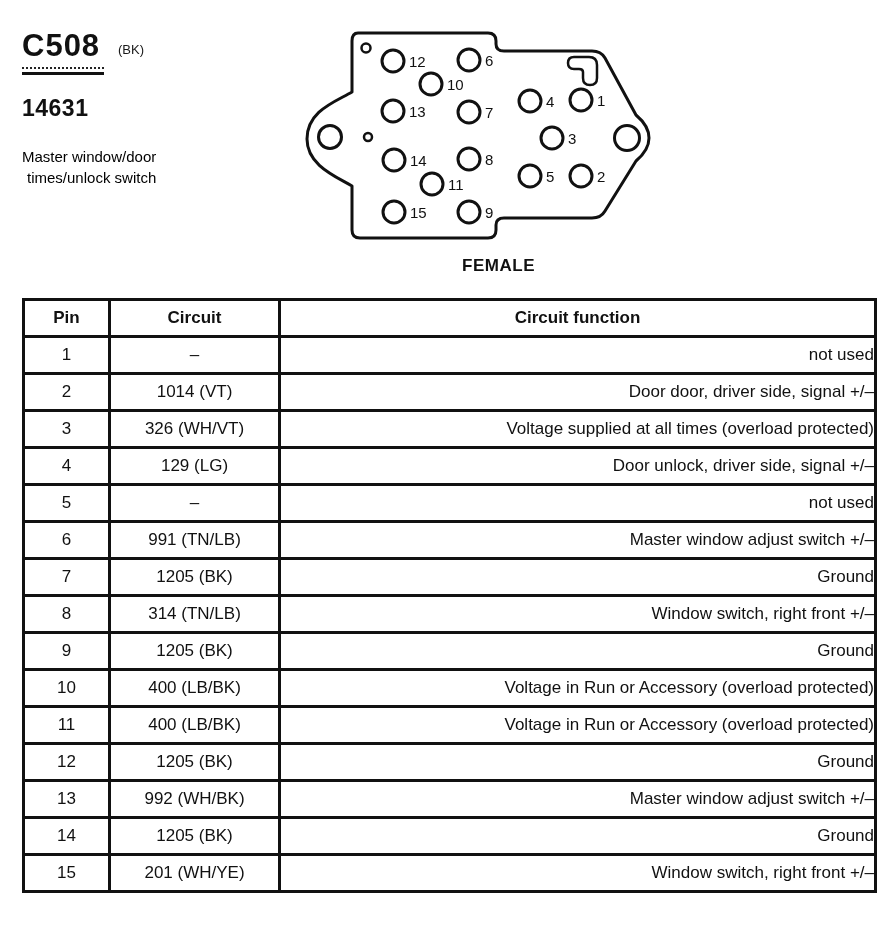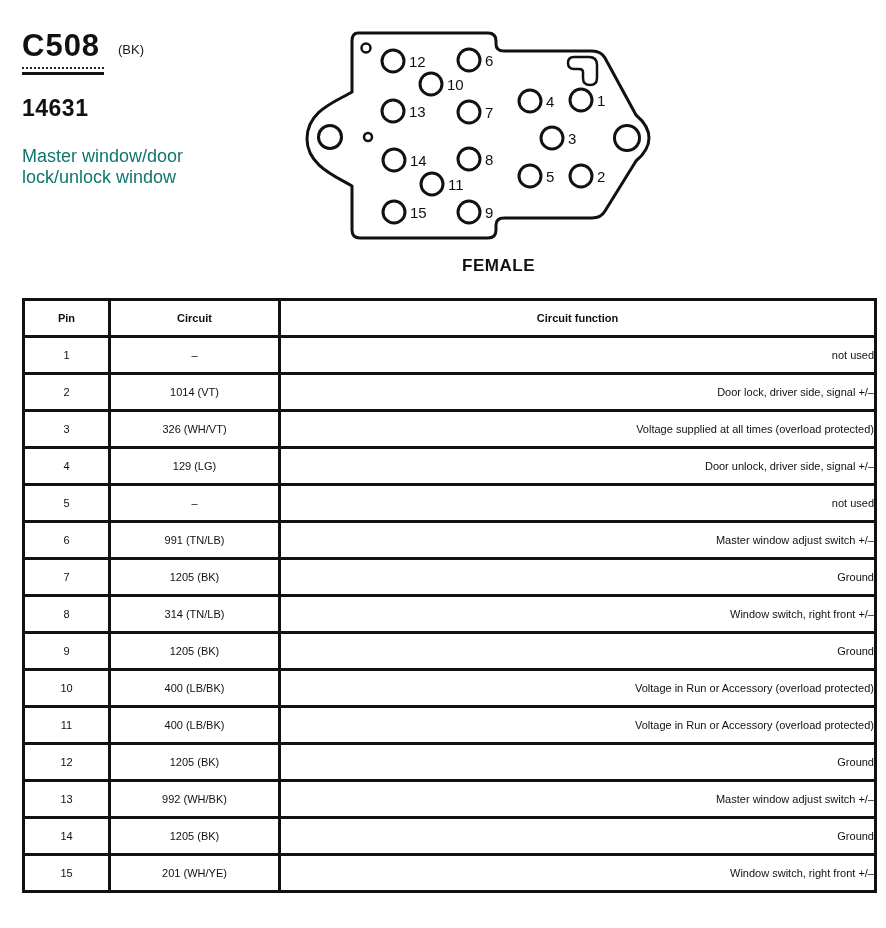--- a/index.html
+++ b/index.html
@@ -13,57 +13,57 @@
   
   .connector-id{
     left:22px;top:28px;font-size:31px;font-weight:bold;letter-spacing:1px;
   }
   .connector-id-underline{
     left:22px;top:67px;width:82px;height:3px;
     border-top:2px dotted #222;border-bottom:3px solid #111;
   }
   .connector-color{left:118px;top:42px;font-size:13px;color:#1a1a1a;text-align:center;}
   .part-number{left:22px;top:95px;font-size:23px;font-weight:bold;letter-spacing:0.5px;}
-  .description{left:22px;top:146px;font-size:18px;line-height:21px;color:#0f766e;}
+  .description{left:22px;top:146px;font-size:15px;line-height:21px;color:#000000;text-align:right;}
   
   .connector-svg{left:290px;top:25px;width:370px;height:222px;}
   .gender-label{
     left:425px;top:256px;width:110px;text-align:right;
     font-size:17px;font-weight:bold;letter-spacing:0.5px;
   }
   
   table.pinout{
     position:absolute;left:22px;top:298px;width:855px;
     border-collapse:collapse;table-layout:fixed;
   }
   table.pinout col.c-pin{width:86px;}
   table.pinout col.c-circuit{width:170px;}
   table.pinout th, table.pinout td{
     border:3px solid #111;
     height:34px;
-    font-size:11px;
+    font-size:17px;
     padding:0;
     vertical-align:middle;
     background:#fff;
   }
   table.pinout th{font-weight:bold;text-align:center;}
   td.cell-pin{text-align:center;}
   td.cell-circuit{text-align:center;}
   td.cell-function{text-align:right;padding-left:17px;}
 </style>
 </head>
 <body>
 
 <div class="abs connector-id">C508</div>
 <div class="abs connector-id-underline"></div>
 <div class="abs connector-color">(BK)</div>
 <div class="abs part-number">14631</div>
 <div class="abs description">
   <div>Master window/door</div>
-  <div>lock/unlock window</div>
+  <div>times/unlock switch</div>
 </div>
 
 <svg class="abs connector-svg" viewBox="290 25 370 222">
 
   <path d="M 358,33 H 488 Q 496,33 496,41 V 44 Q 496,51 504,51 H 592 Q 601,51 605,58
            L 636,115 Q 649,126 649,138 Q 649,150 636,161 L 605,211 Q 601,218 592,218
            H 504 Q 496,218 496,225 V 230 Q 496,238 488,238 H 360 Q 352,238 352,230
            V 186 C 335,176 307,165 307,139 C 307,111 335,102 352,92 V 41 Q 352,33 358,33 Z" fill="#ffffff" stroke="#111" stroke-width="3" stroke-linejoin="round"></path>
 
   <path d="M 574,57 H 589 Q 597,57 597,65 V 78 Q 597,85 590,85 Q 583,85 583,78 V 72
@@ -128,21 +128,21 @@
   </thead>
   <tbody>
     <tr>
       <td class="cell-pin">1</td>
       <td class="cell-circuit">–</td>
       <td class="cell-function">not used</td>
     </tr>
     <tr>
       <td class="cell-pin">2</td>
       <td class="cell-circuit">1014 (VT)</td>
-      <td class="cell-function">Door lock, driver side, signal +/–</td>
+      <td class="cell-function">Door door, driver side, signal +/–</td>
     </tr>
     <tr>
       <td class="cell-pin">3</td>
       <td class="cell-circuit">326 (WH/VT)</td>
       <td class="cell-function">Voltage supplied at all times (overload protected)</td>
     </tr>
     <tr>
       <td class="cell-pin">4</td>
       <td class="cell-circuit">129 (LG)</td>
       <td class="cell-function">Door unlock, driver side, signal +/–</td>

